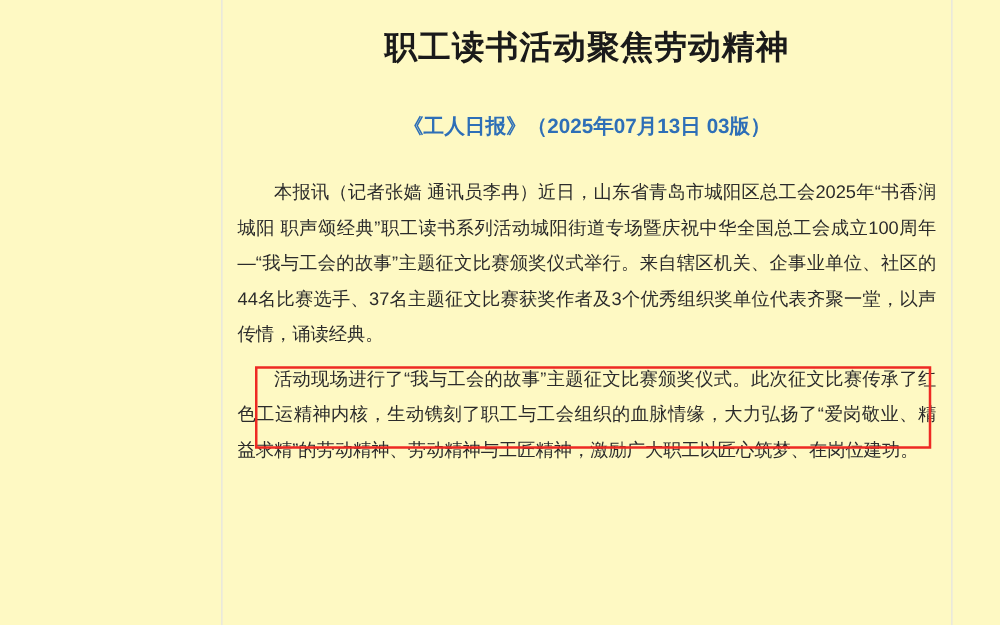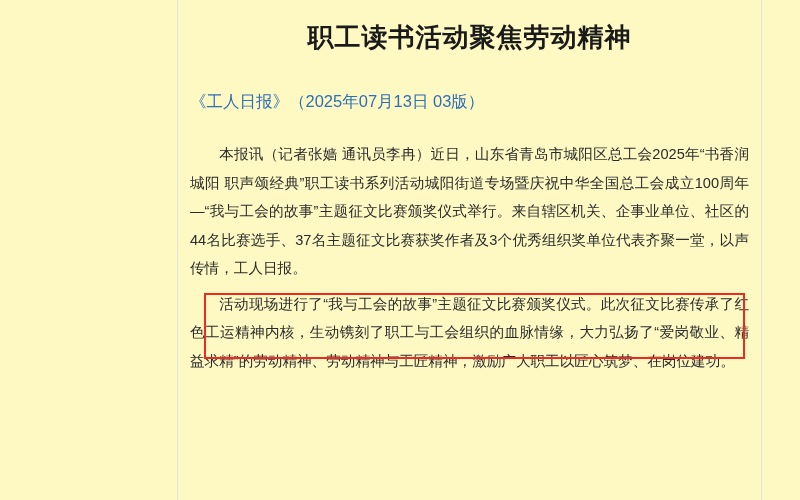--- a/index.html
+++ b/index.html
@@ -46,23 +46,23 @@
     margin: 18px 0 0 0;
     text-align: center;
     font-size: 26px;
     font-weight: bold;
     color: #1a1a1a;
     letter-spacing: 1px;
     line-height: 38px;
   }
   .source {
     margin-top: 32px;
-    text-align: left;
+    text-align: center;
     font-size: 16.5px;
-    font-weight: normal;
+    font-weight: bold;
     color: #2e6fb7;
     line-height: 26px;
   }
   .body {
     margin-top: 26px;
     font-size: 14.6px;
     color: #2b2b2b;
     line-height: 28.5px;
     text-align: justify;
     text-justify: inter-ideograph;
@@ -90,21 +90,21 @@
   <div class="left-rule"></div>
   <div class="right-rule"></div>
 
   <div class="content">
 
     <h1 class="title">职工读书活动聚焦劳动精神</h1>
 
     <div class="source" style="color: rgb(46, 111, 183);">《工人日报》（2025年07月13日 03版）</div>
 
     <div class="body">
-      <p class="para">本报讯（记者张嫱 通讯员李冉）近日，山东省青岛市城阳区总工会2025年“书香润城阳 职声颂经典”职工读书系列活动城阳街道专场暨庆祝中华全国总工会成立100周年—“我与工会的故事”主题征文比赛颁奖仪式举行。来自辖区机关、企事业单位、社区的44名比赛选手、37名主题征文比赛获奖作者及3个优秀组织奖单位代表齐聚一堂，以声传情，工人日报。</p>
+      <p class="para">本报讯（记者张嫱 通讯员李冉）近日，山东省青岛市城阳区总工会2025年“书香润城阳 职声颂经典”职工读书系列活动城阳街道专场暨庆祝中华全国总工会成立100周年—“我与工会的故事”主题征文比赛颁奖仪式举行。来自辖区机关、企事业单位、社区的44名比赛选手、37名主题征文比赛获奖作者及3个优秀组织奖单位代表齐聚一堂，以声传情，诵读经典。</p>
       <p class="para">活动现场进行了“我与工会的故事”主题征文比赛颁奖仪式。此次征文比赛传承了红色工运精神内核，生动镌刻了职工与工会组织的血脉情缘，大力弘扬了“爱岗敬业、精益求精”的劳动精神、劳动精神与工匠精神，激励广大职工以匠心筑梦、在岗位建功。</p>
     </div>
 
   </div>
 
   <div class="redbox" style="border-color: rgb(238, 42, 35);"></div>
 
 </div>
 
 </body></html>

